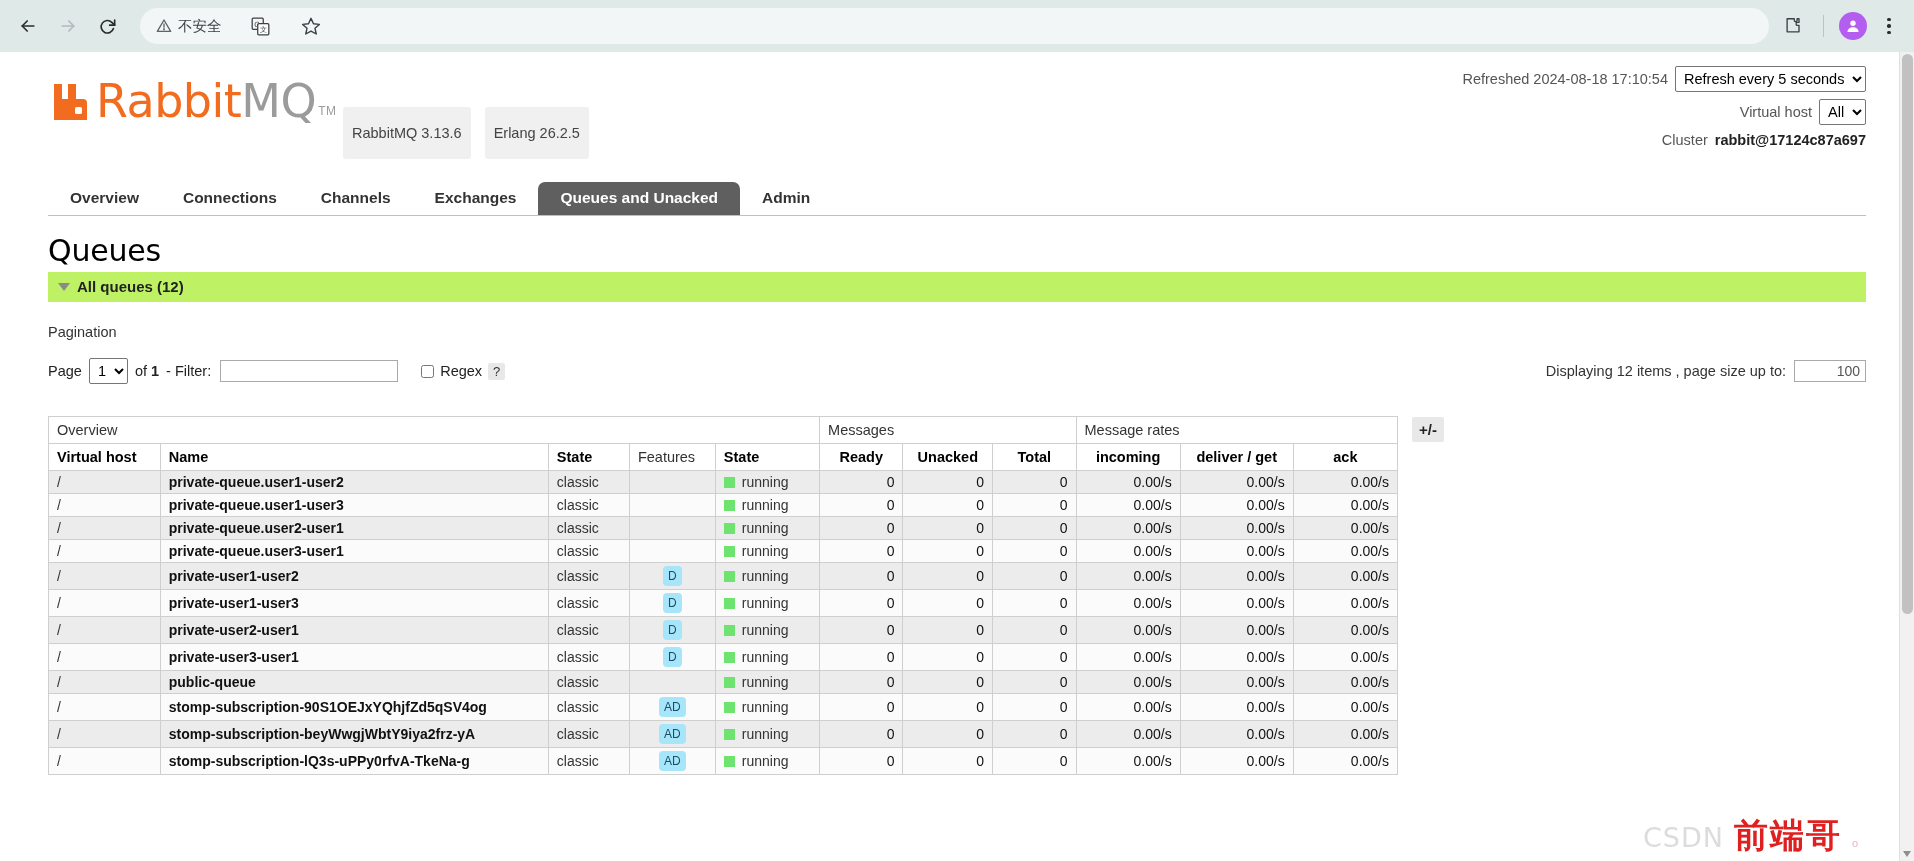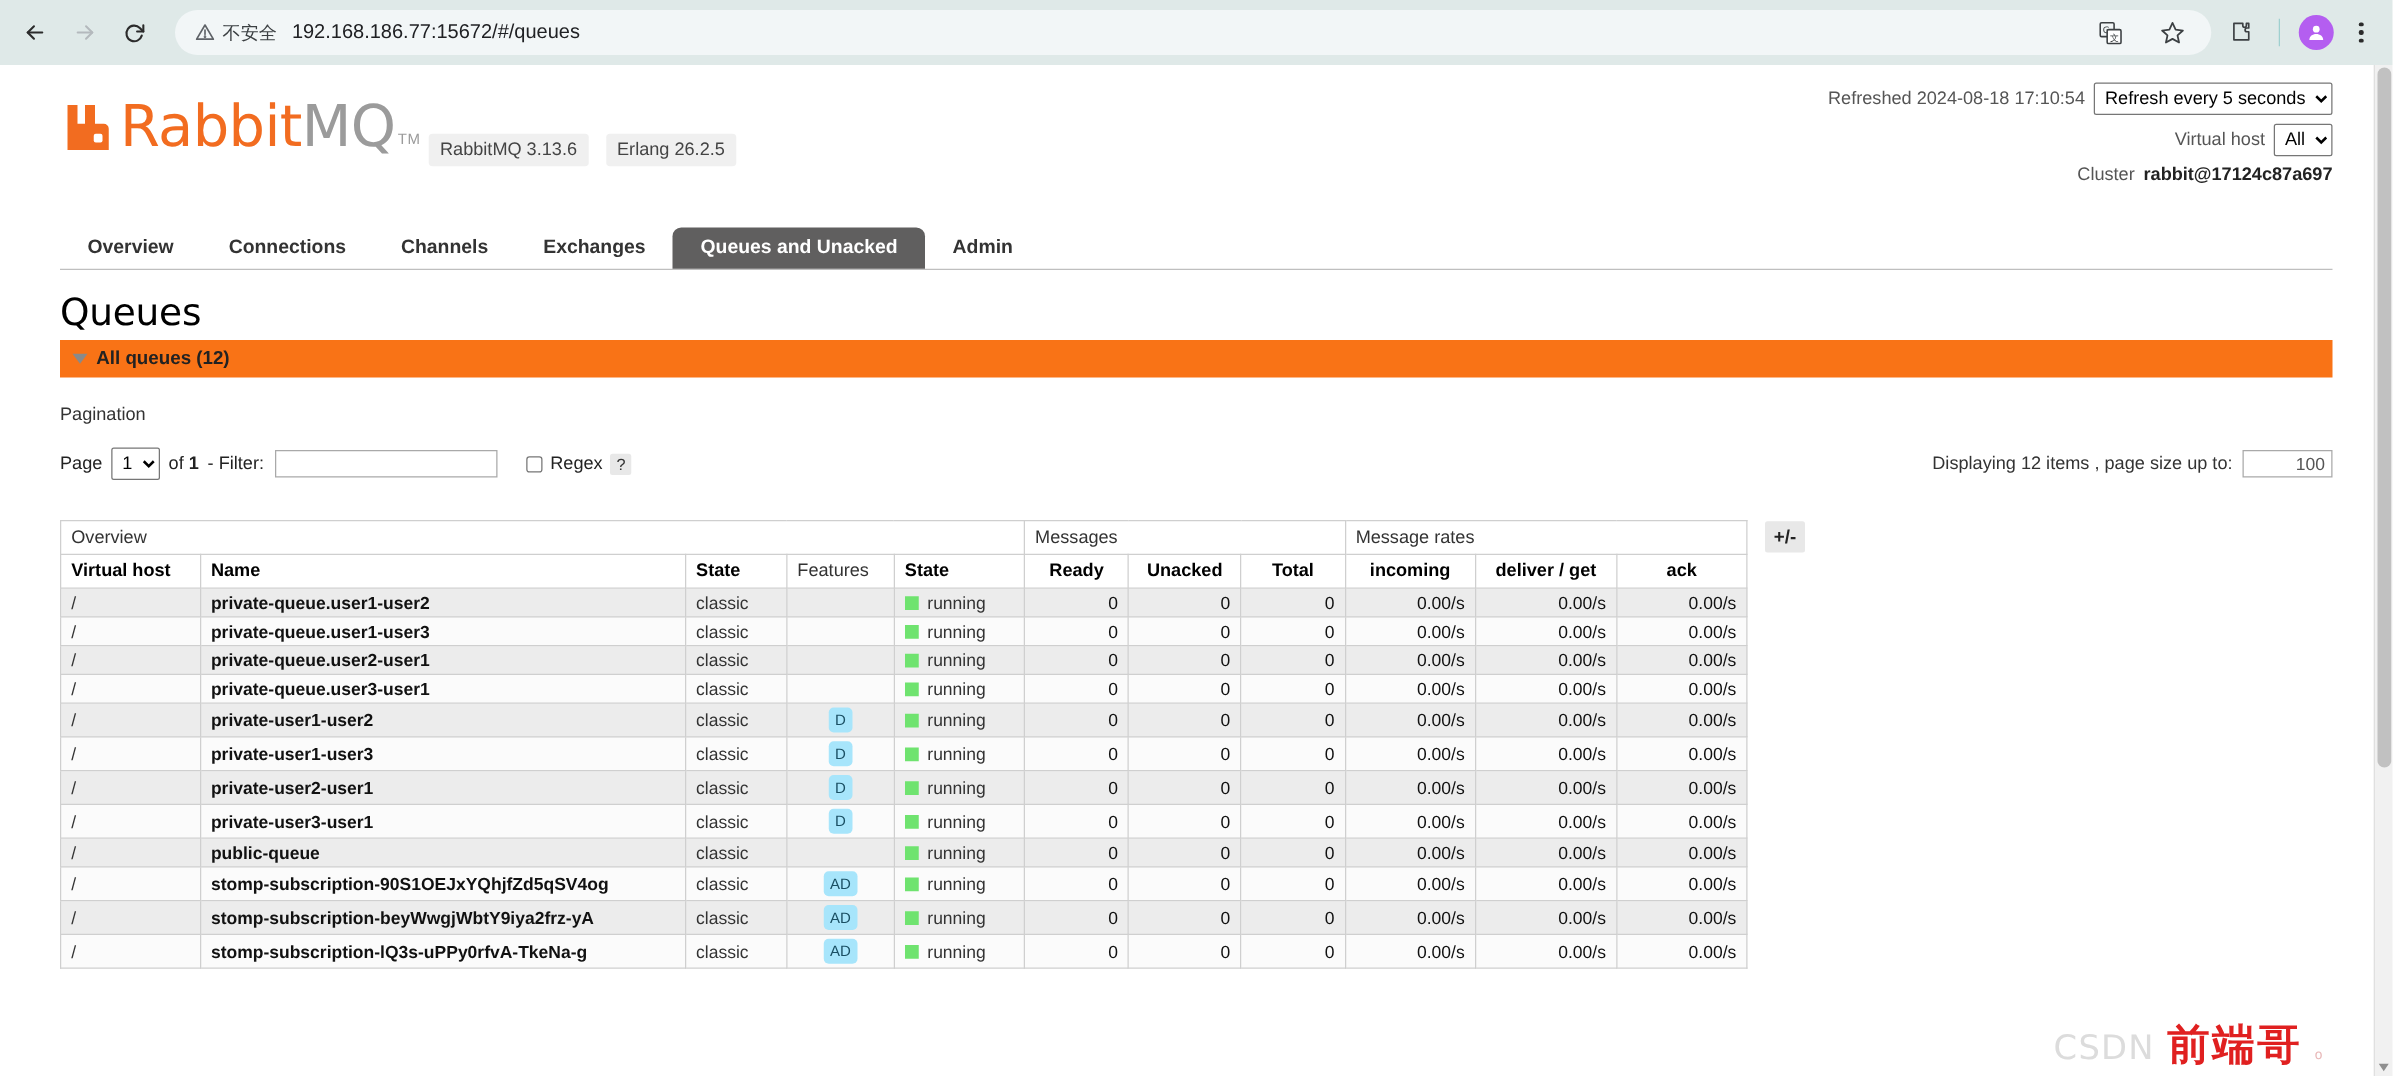--- a/index.html
+++ b/index.html
@@ -121,21 +121,21 @@
     letter-spacing: 0.5px;
   }
   .ver-badges {
     position: absolute; left: 343px; top: 55px;
     display: flex; gap: 14px;
   }
   .ver-badge {
     background: #f0f0f0;
     color: #444;
     font-size: 14.5px;
-    padding: 5px 9px;
+    padding: 18px 9px;
     border-radius: 3px;
     white-space: nowrap;
   }
 
   .header-right {
     position: absolute; right: 48px; top: 14px;
     text-align: right;
     font-size: 14.5px;
     color: #222;
   }
@@ -195,21 +195,21 @@
   h1.page-title {
     font-family: "DejaVu Sans", sans-serif;
     font-weight: normal;
     font-size: 30px;
     color: #000;
     margin: 17px 0 4px 48px;
     letter-spacing: -0.2px;
   }
   .section-bar {
     margin: 0 48px;
-    background: #f97316;
+    background: #bef264;
     padding: 6px 0 7px 10px;
     font-size: 15px;
     font-weight: bold;
     color: #222;
     display: flex; align-items: center; gap: 7px;
     cursor: pointer;
   }
   .tri-down {
     width: 0; height: 0;
     border-left: 6px solid transparent;
@@ -428,21 +428,20 @@
 
   <div class="omnibox">
     <span class="insecure">
       <svg class="warn-tri" width="16" height="16" viewBox="0 0 24 24" fill="none" stroke="#5f6368" stroke-width="2" stroke-linecap="round" stroke-linejoin="round">
         <path d="M12 3 L22 20 L2 20 Z"></path>
         <line x1="12" y1="9" x2="12" y2="14"></line>
         <circle cx="12" cy="17" r="0.6" fill="#5f6368"></circle>
       </svg>
       <span>不安全</span>
     </span>
-    <span class="url-text">192.168.186.77:15672/#/queues</span>
     <span class="omnibox-actions">
       <span class="icon-btn">
         <svg width="19" height="19" viewBox="0 0 24 24">
           <rect x="1.5" y="1.5" width="14" height="14" rx="1.4" fill="none" stroke="#3c4043" stroke-width="1.6"></rect>
           <text x="4" y="12" font-size="9" font-family="DejaVu Sans, sans-serif" fill="#3c4043">G</text>
           <rect x="8.5" y="8.5" width="14" height="14" rx="1.4" fill="#fff" stroke="#3c4043" stroke-width="1.6"></rect>
           <text x="11.5" y="19.5" font-size="9" font-family="DejaVu Sans, sans-serif" fill="#3c4043">文</text>
         </svg>
       </span>
       <span class="icon-btn">

